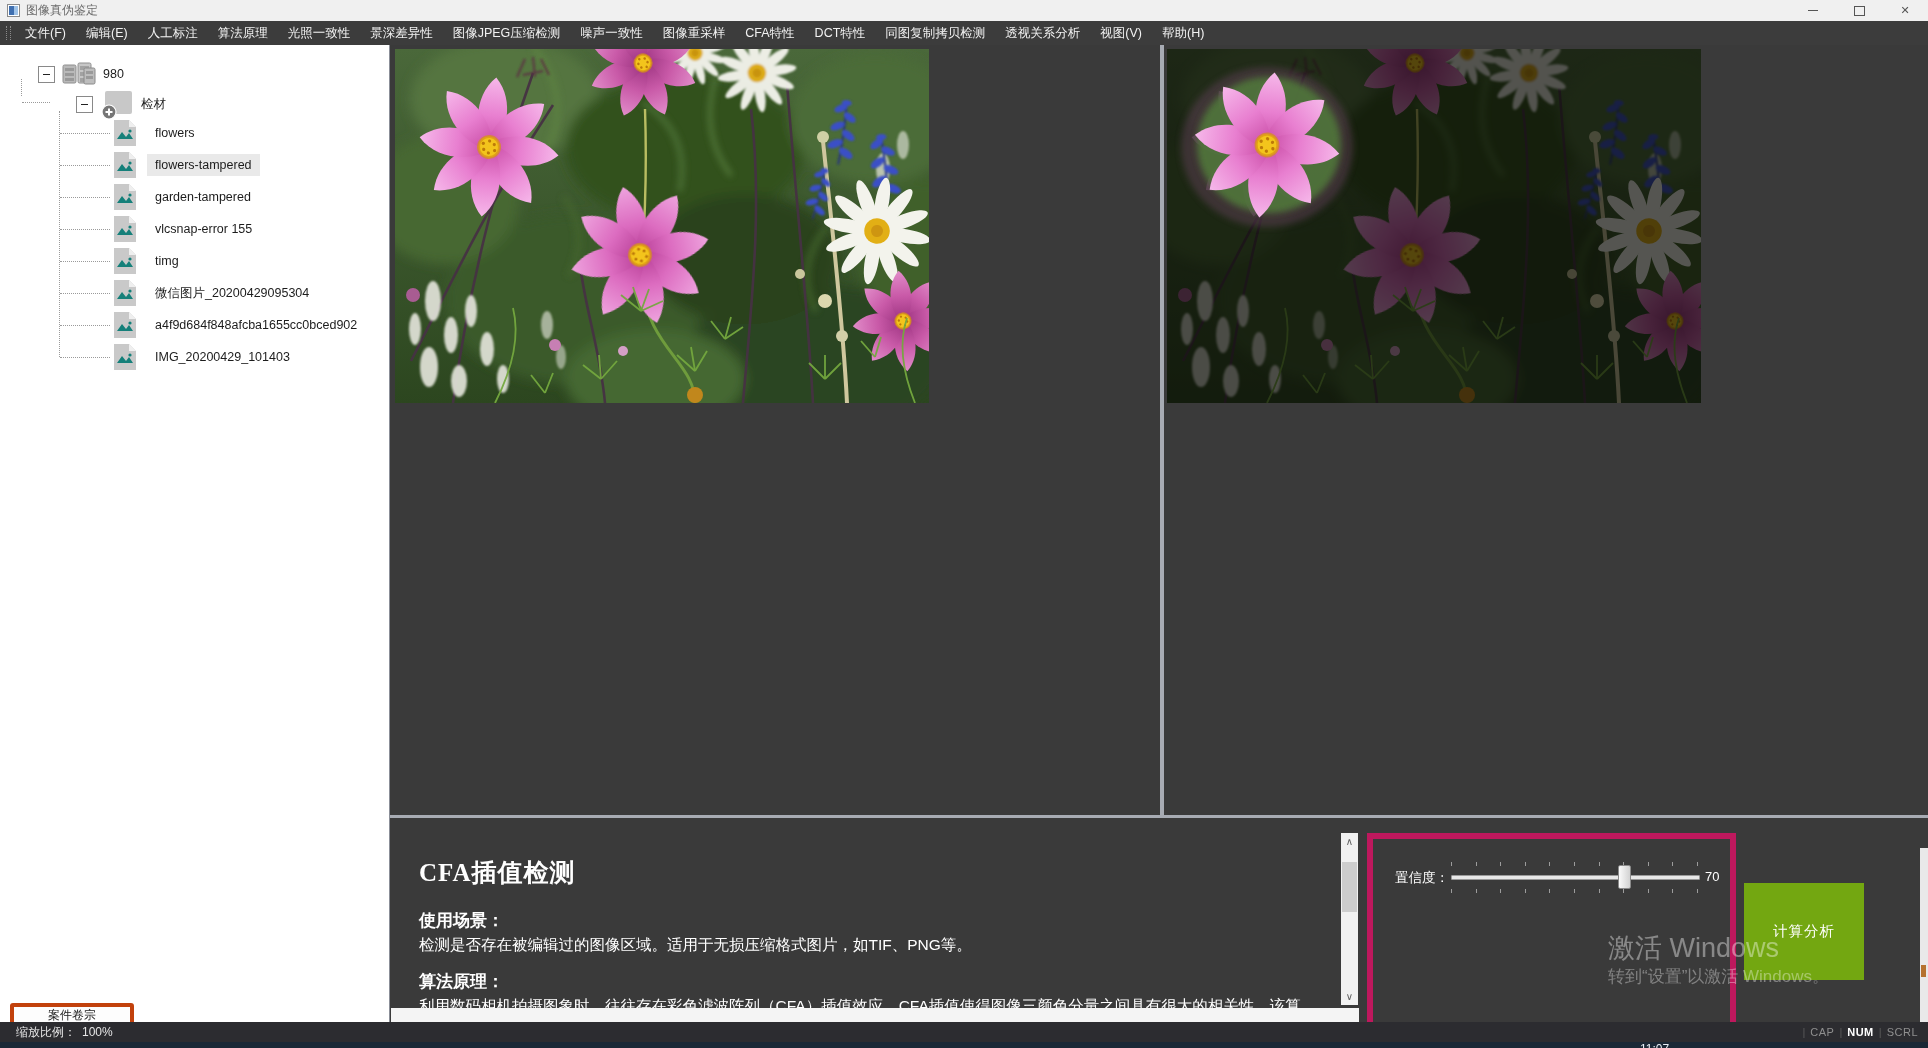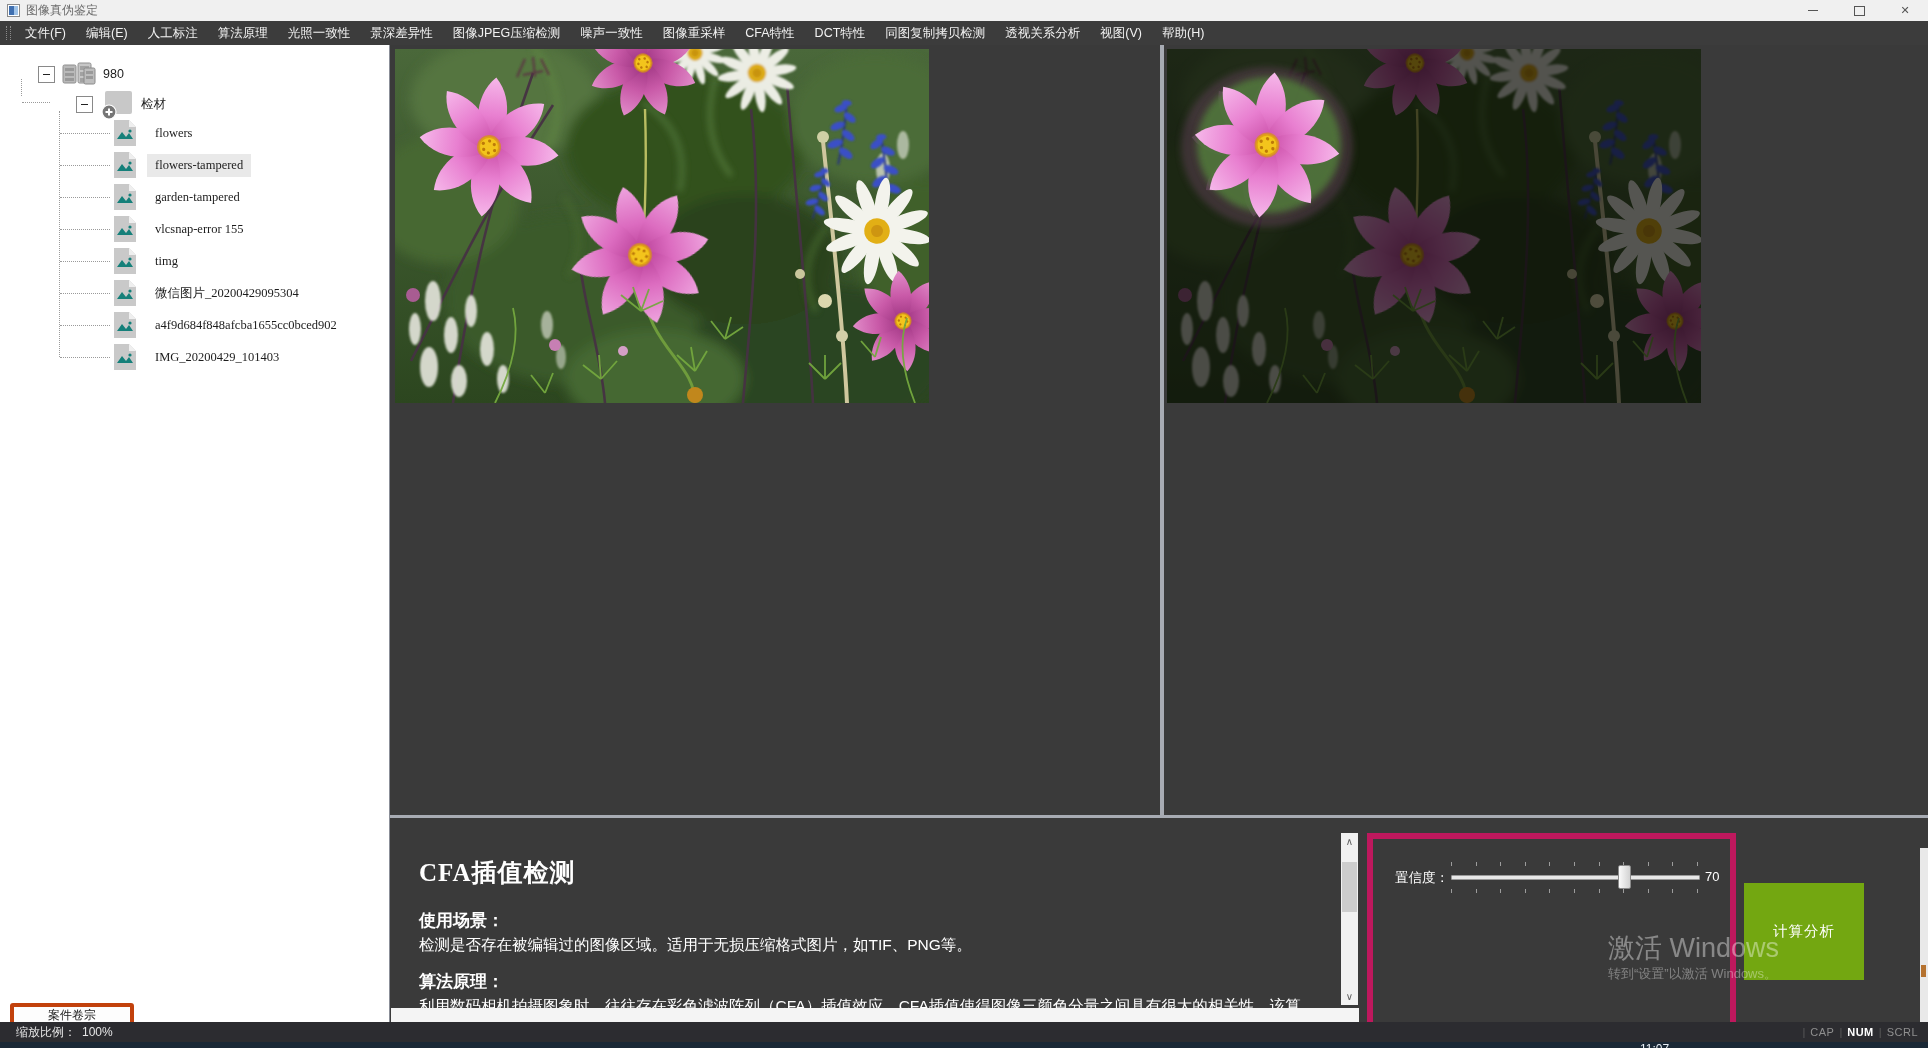--- a/index.html
+++ b/index.html
@@ -32,21 +32,21 @@
   .hs1{left:22px;top:57px;width:28px;}
   .row{position:absolute;display:flex;align-items:center;gap:7px;padding-left:24px;}
   .root-row{left:14px;top:17px;}
   .group-row{left:52px;top:44px;}
   .expander{width:15px;height:15px;border:1px solid #898989;background:#fff;display:flex;align-items:center;justify-content:center;flex:none;}
   .expander i{width:7px;height:1px;background:#222;display:block;}
   .tree-items{position:absolute;left:0;top:72px;right:0;}
   .trow{position:relative;height:32px;display:flex;align-items:center;padding-left:112px;gap:9px;}
   .trow .stub{position:absolute;left:60px;top:16px;width:50px;border-top:1px dotted #9a9a9a;}
   .imgicon{width:26px;height:30px;flex:none;display:block;}
-  .tlabel{padding:4px 8px;color:#1c1c1c;white-space:nowrap;font-family:Liberation Serif, serif;}
+  .tlabel{padding:4px 8px;color:#1c1c1c;white-space:nowrap;}
   .tlabel.sel{background:#e9e9e9;}
   .tabstrip{position:absolute;left:0;top:958px;width:389px;height:19px;background:#fff;}
   .tab{position:absolute;left:10px;top:0;width:116px;height:17px;border:4px solid #c2410c;border-radius:3px;
        font-size:12px;color:#222;display:flex;align-items:center;justify-content:center;background:#fdfdfd;}
 
   
   .canvas{left:390px;top:45px;width:1538px;height:977px;background:#3a3a3a;overflow:hidden;}
   .photo{display:block;}
   .viewport{position:absolute;}
   .vp-left{left:5px;top:4px;}
@@ -79,21 +79,21 @@
   .tick-bot{top:30px;}
   .track{position:absolute;left:0;top:16px;width:100%;height:3px;background:#e8e8e8;border:1px solid #9a9a9a;border-radius:1px;}
   .thumb{position:absolute;top:6px;width:11px;height:22px;margin-left:-6px;border:1px solid #8a8a8a;border-radius:2px;
          background:linear-gradient(90deg,#fafafa,#d2d2d2);}
   .conf-value{position:absolute;left:332px;top:30px;font-size:13px;color:#fff;}
   .analyze{position:absolute;left:1354px;top:838px;width:120px;height:97px;border:none;color:#fff;
            font-size:14.5px;font-family:inherit;letter-spacing:1px;}
 
   
   .wm1{position:absolute;left:1218px;top:885px;font-size:27px;color:rgba(255,255,255,0.40);z-index:9;white-space:nowrap;}
-  .wm2{position:absolute;left:1218px;top:920px;font-size:13px;color:rgba(255,255,255,0.36);z-index:9;white-space:nowrap;}
+  .wm2{position:absolute;left:1218px;top:920px;font-size:17px;color:rgba(255,255,255,0.36);z-index:9;white-space:nowrap;}
 
   
   .statusbar{left:0;top:1022px;width:1928px;height:20px;background:#2c2c30;display:flex;align-items:center;color:#e6e6e6;font-size:12px;}
   .zoomlabel{margin-left:16px;}
   .zoomvalue{margin-left:6px;}
   .indzone{margin-left:auto;margin-right:10px;display:flex;align-items:center;font-size:11px;}
   .isep{color:#5a5a5a;margin:0 5px;}
   .ind{color:#8f8f8f;letter-spacing:0.5px;}
   .ind.on{color:#ffffff;font-weight:bold;}
   .sliver{left:0;top:1042px;width:1928px;height:6px;background:#1a2836;overflow:hidden;}

